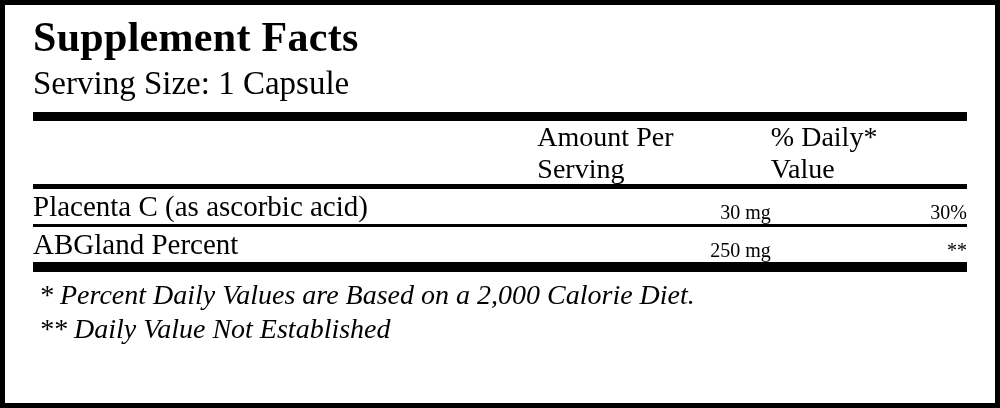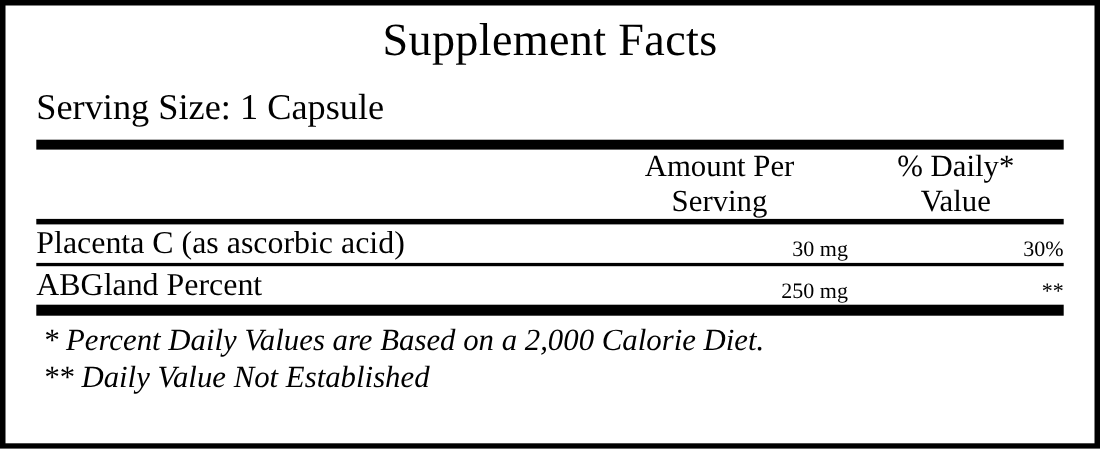--- a/index.html
+++ b/index.html
@@ -23,26 +23,25 @@
   .inner {
     position: absolute;
     left: 0;
     top: 0;
     right: 0;
     bottom: 0;
     padding: 4px 28px 0 28px;
     box-sizing: border-box;
   }
   .title {
-    text-align: center;
     font-size: 42px;
-    font-weight: normal;
+    font-weight: bold;
     line-height: 1.05;
     letter-spacing: 0.3px;
-    margin: 6px 0 19px 0;
+    margin: 6px 0 4px 0;
   }
   .serving-line {
     font-size: 33px;
     line-height: 1.22;
     white-space: nowrap;
   }
   .rule {
     background: #000000;
     width: 100%;
   }
@@ -60,21 +59,21 @@
     padding: 0;
     vertical-align: bottom;
   }
   .col-name { width: 54%; }
   .col-amount { width: 25%; }
   .col-dv { width: 21%; }
 
   .hdr-cell {
     font-size: 28px;
     line-height: 1.12;
-    text-align: center;
+    text-align: left;
     padding: 6px 4px 6px 0;
   }
   .hdr-cell .l2 { display: block; }
 
   .row-cell-name {
     font-size: 29px;
     line-height: 1.2;
     text-align: left;
     padding: 7px 0 7px 6px;
     white-space: nowrap;

